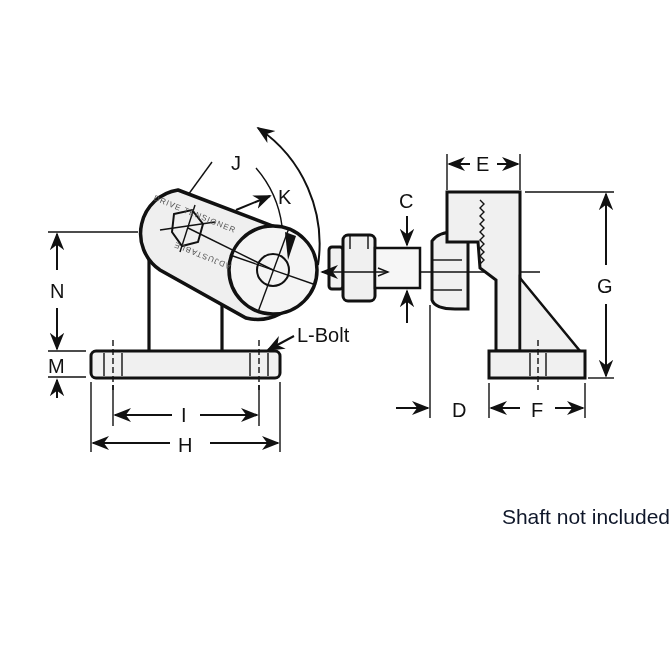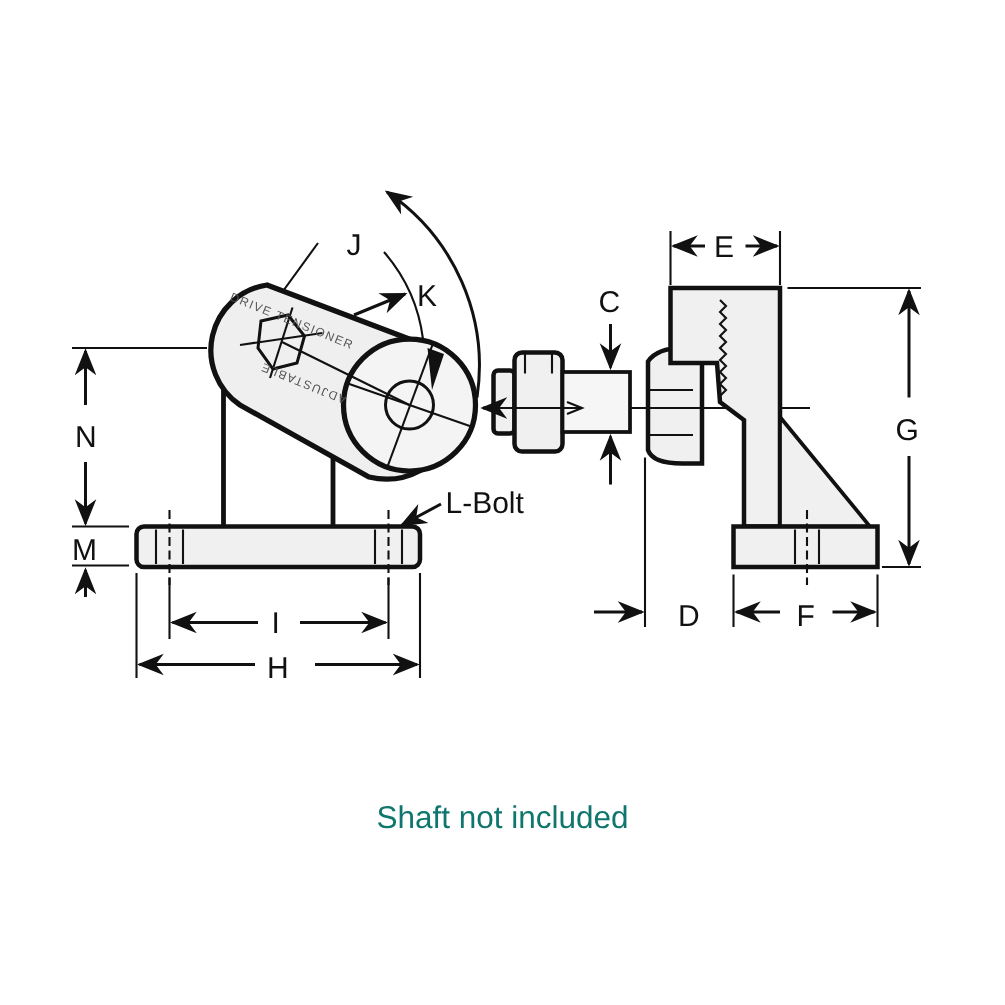--- a/index.html
+++ b/index.html
@@ -1,21 +1,21 @@
 <!DOCTYPE html>
 <html><head>
 <meta charset="utf-8">
 <style>
   html, body { margin: 0; padding: 0; background: #ffffff; }
   #root { position: relative; width: 670px; height: 670px; background: #ffffff; overflow: hidden; }
   svg.diagram { position: absolute; left: 0; top: 0; width: 670px; height: 670px; }
   .lbl { font-family: "Liberation Sans", sans-serif; font-size: 20px; fill: #111111; }
   .emb { font-family: "Liberation Sans", sans-serif; font-size: 8px; fill: #555555; letter-spacing: 1px; }
-  .caption { position: absolute; left: 0; width: 670px; top: 534px; text-align: center;
-             font-family: "Liberation Sans", sans-serif; font-size: 21px; color: #0f766e; }
+  .caption { position: absolute; left: 0; width: 670px; top: 505px; text-align: right;
+             font-family: "Liberation Sans", sans-serif; font-size: 21px; color: #0f172a; }
   .thick { stroke: #111; stroke-width: 3.2; fill: none; }
   .med { stroke: #111; stroke-width: 2; fill: none; }
   .thin { stroke: #111; stroke-width: 1.4; fill: none; }
   .fillpart { fill: #f0f0f0; stroke: #111; stroke-width: 3; }
 </style>
 </head>
 <body>
 
 <div id="root">
 <svg class="diagram" viewBox="0 0 670 670">

